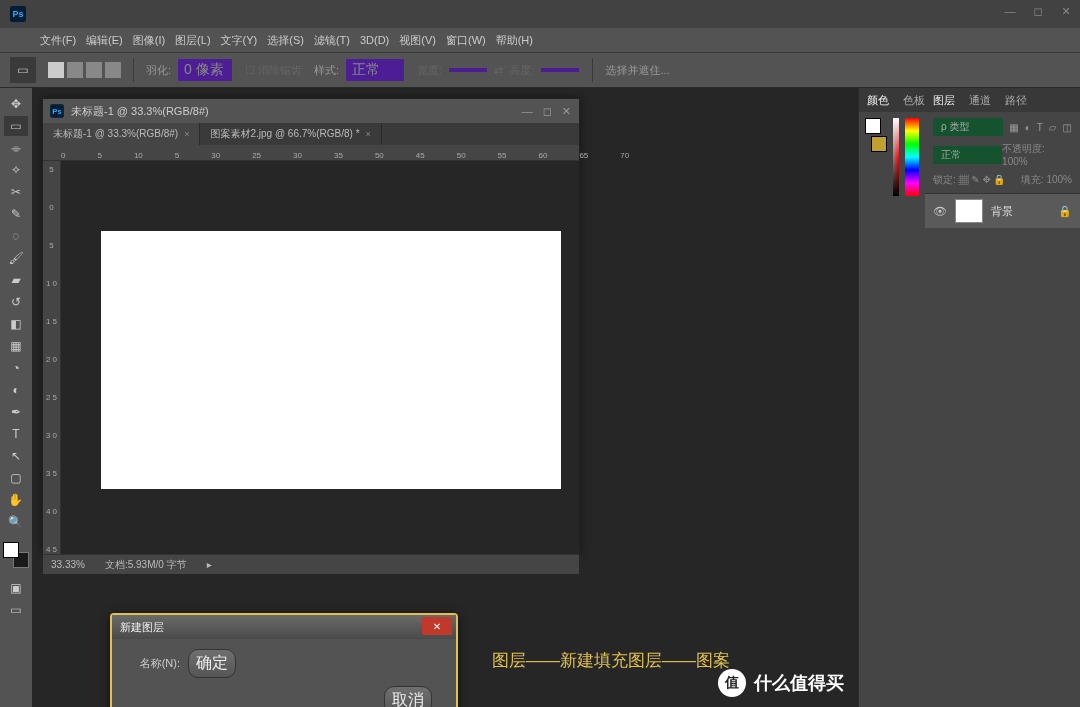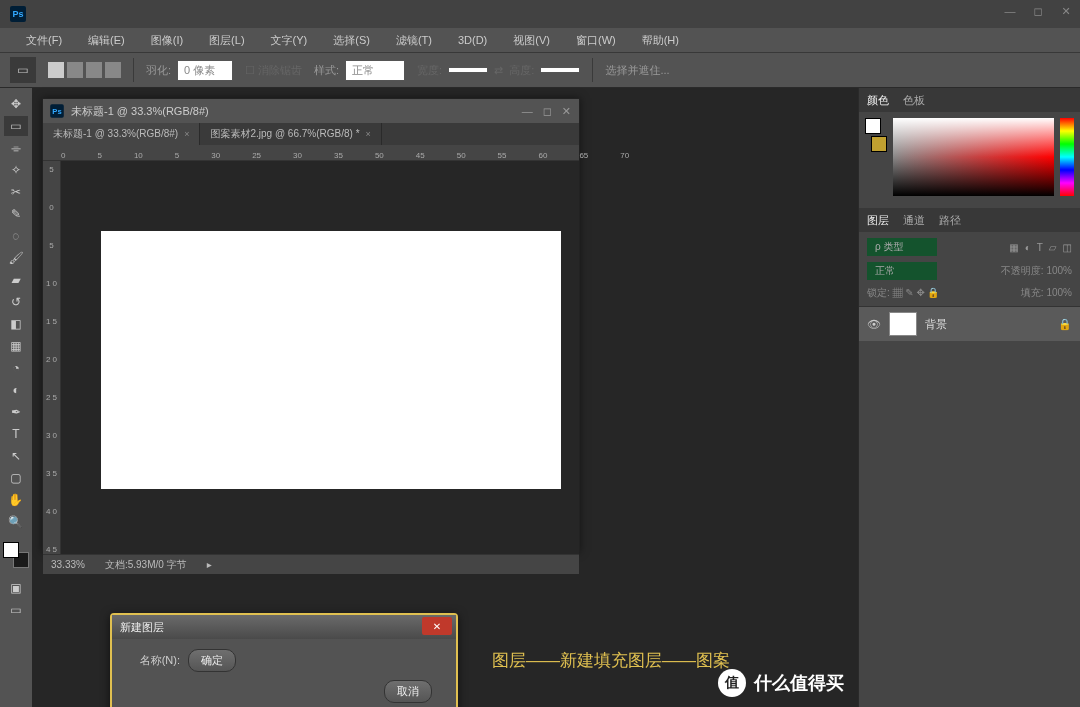--- a/index.html
+++ b/index.html
@@ -1,25 +1,25 @@
 <!DOCTYPE html>
 <html><head>
 <meta charset="utf-8">
 <style>
 *{margin:0;padding:0;box-sizing:border-box;font-family:"Microsoft YaHei",sans-serif;user-select:none}
 body{width:1080px;height:707px;background:#535353;overflow:hidden;font-size:11px;color:#c8c8c8}
 .titlebar{height:28px;background:#424242;display:flex;align-items:center;padding-left:10px;position:relative}
 .ps-icon{width:16px;height:16px;background:#001e36;color:#31a8ff;display:flex;align-items:center;justify-content:center;font-size:9px;font-weight:bold;border-radius:2px}
 .win-controls{position:absolute;right:0;top:0;display:flex;height:28px}
 .win-btn{width:28px;height:22px;display:flex;align-items:center;justify-content:center;color:#888;font-size:11px}
-.menubar{height:24px;background:#535353;display:flex;align-items:center;padding-left:22px;gap:18px}
+.menubar{height:24px;background:#535353;display:flex;align-items:center;padding-left:36px;gap:2px}
 .menu-item{padding:3px 4px;color:#ccc;font-size:11px}
 .options-bar{height:36px;background:#535353;border-top:1px solid #383838;border-bottom:1px solid #2a2a2a;display:flex;align-items:center;padding-left:10px;gap:12px;color:#999;font-size:11px}
 .opt-group{display:flex;align-items:center;gap:6px}
-.opt-input{background:#ffffff;border:1px solid #555;padding:2px 6px;color:#888;width:56px;font-size:11px}
+.opt-input{background:#4c1d95;border:1px solid #555;padding:2px 6px;color:#888;width:56px;font-size:14px}
 .main{display:flex;height:calc(100% - 88px)}
 .toolbox{width:32px;background:#535353;padding-top:6px;display:flex;flex-direction:column;align-items:center;gap:2px}
 .tool{width:24px;height:20px;display:flex;align-items:center;justify-content:center;color:#ccc;font-size:12px;position:relative}
 .tool.active{background:#3a3a3a}
 .tool-colors{margin-top:8px;position:relative;width:26px;height:26px}
 .fg{position:absolute;width:16px;height:16px;background:#fff;border:1px solid #000;top:0;left:0}
 .bg{position:absolute;width:16px;height:16px;background:#1a1a1a;border:1px solid #777;bottom:0;right:0}
 .center{flex:1;background:#262626;position:relative;display:flex;flex-direction:column}
 .doc-window{position:absolute;top:10px;left:10px;width:538px;height:454px;background:#454545;border:1px solid #222;box-shadow:0 0 8px rgba(0,0,0,.5)}
 .doc-title{height:24px;background:#535353;display:flex;align-items:center;padding-left:6px;color:#ccc;font-size:11px;gap:6px}
@@ -36,25 +36,25 @@
 .canvas{position:absolute;top:70px;left:40px;width:460px;height:258px;background:#fff}
 .statusbar{height:20px;background:#454545;border-top:1px solid #333;display:flex;align-items:center;padding-left:8px;font-size:10px;color:#bbb;gap:20px}
 
 .dialog{position:absolute;top:525px;left:78px;width:348px;background:#535353;border:2px solid #e0c050;border-radius:4px;box-shadow:0 2px 10px rgba(0,0,0,.6)}
 .dlg-title{height:24px;background:linear-gradient(#6a6a6a,#4a4a4a);display:flex;align-items:center;padding-left:8px;color:#eee;font-size:11px;position:relative}
 .dlg-close{position:absolute;right:4px;top:2px;width:30px;height:18px;background:#c0392b;color:#fff;display:flex;align-items:center;justify-content:center;border-radius:2px;font-size:10px}
 .dlg-body{padding:10px 12px 14px;display:grid;grid-template-columns:56px 1fr 60px;gap:8px 8px;align-items:center;font-size:11px;color:#ccc}
 .dlg-label{text-align:right}
 .dlg-input{background:#3a3a3a;border:1px solid #666;padding:2px 4px;color:#fff;width:100%;height:20px;font-size:11px}
 .dlg-input.sel{background:#1064b0;color:#fff}
-.dlg-btn{background:linear-gradient(#6f6f6f,#555);border:1px solid #333;border-radius:10px;padding:3px 0;width:48px;text-align:center;color:#eee;font-size:11px}
+.dlg-btn{background:linear-gradient(#6f6f6f,#555);border:1px solid #333;border-radius:10px;padding:3px 0;width:48px;text-align:center;color:#eee;font-size:16px}
 
 .annotation{position:absolute;top:558px;left:460px;color:#e0c050;font-family:"SimSun","KaiTi",serif;font-size:17px;line-height:30px}
 
-.right-panels{width:222px;background:#454545;display:flex;flex-direction:column;border-left:1px solid #2a2a2a}
+.right-panels{width:222px;background:#454545;display:flex;border-left:1px solid #2a2a2a}
 .panel{background:#454545}
 .panel-tabs{height:24px;background:#383838;display:flex;align-items:center;padding-left:8px;gap:14px;font-size:11px;color:#aaa}
 .panel-tabs .ptab.active{color:#eee}
 .color-panel{height:110px;display:flex;padding:6px;gap:6px}
 .swatch-box{width:22px;height:34px;position:relative}
 .sw-fg{position:absolute;width:16px;height:16px;background:#fff;border:1px solid #000;top:0;left:0}
 .sw-bg{position:absolute;width:16px;height:16px;background:#c0a030;border:1px solid #000;bottom:0;right:0}
 .color-picker{flex:1;height:78px;background:linear-gradient(to bottom,rgba(255,255,255,1),rgba(255,255,255,0) 50%,rgba(0,0,0,0) 50%,#000),linear-gradient(to right,#888,#f00);position:relative}
 .hue{width:14px;height:78px;background:linear-gradient(#f00,#ff0,#0f0,#0ff,#00f,#f0f,#f00)}
 .layers-panel{flex:1;display:flex;flex-direction:column}

